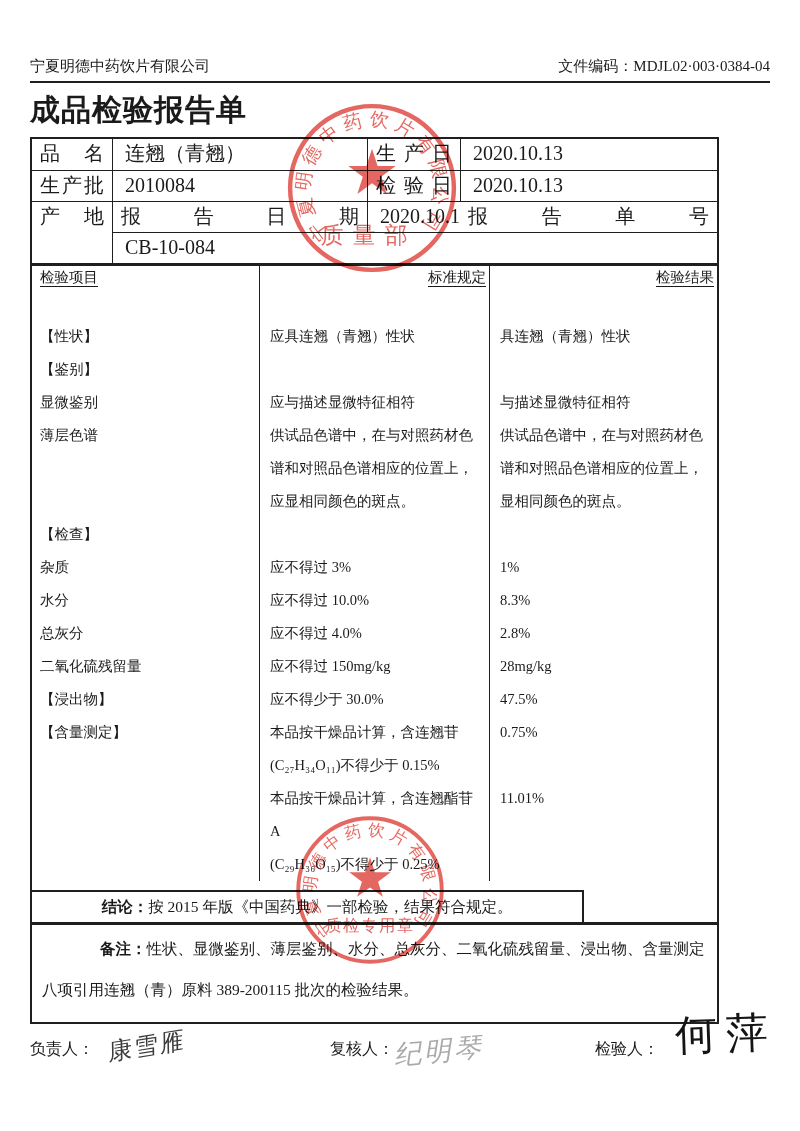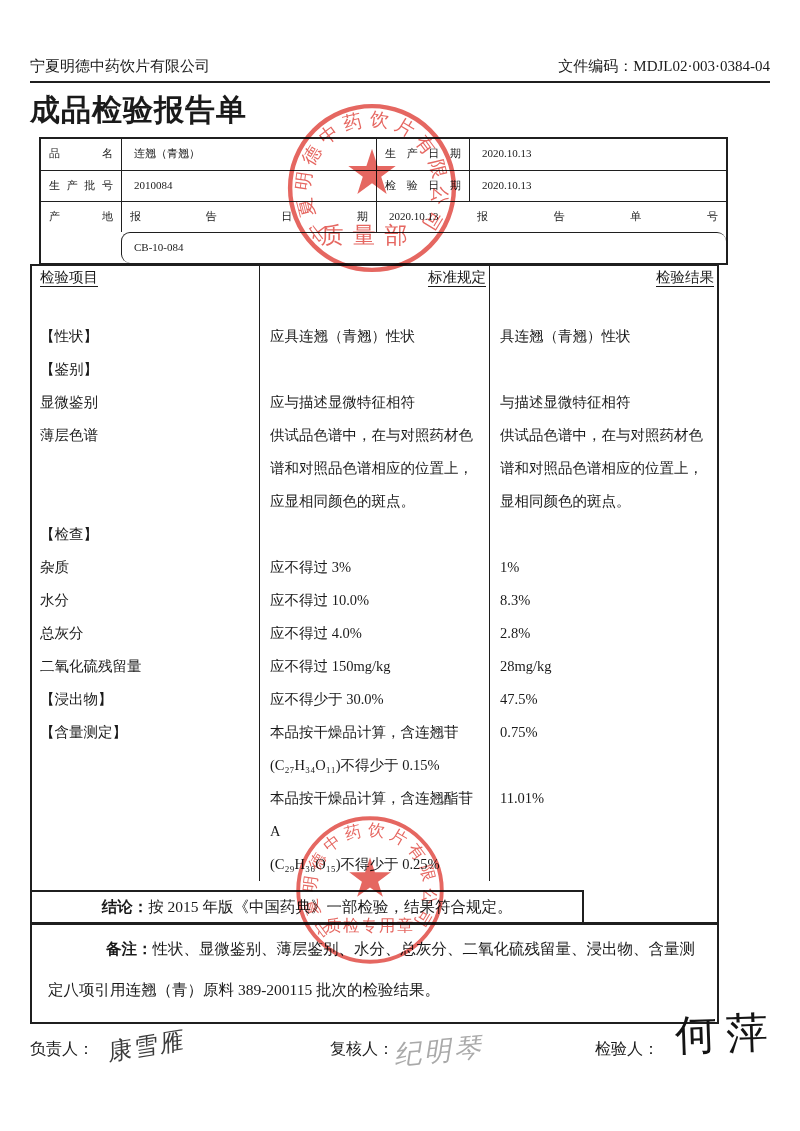--- a/index.html
+++ b/index.html
@@ -16,30 +16,29 @@
   .title {
     position: absolute; left: 30px; top: 90px; width: 685px;
     text-align: left; font-size: 30px; font-weight: bold; letter-spacing: 1px;
   }
 
   
   .info {
     position: absolute; left: 30px; top: 137px; width: 689px;
     border: 2px solid #1f1f1f; background: transparent;
     display: grid; grid-template-columns: 80px 255px 93px 1fr;
-    font-size: 11px;
-    margin-left: 9px;
+    font-size: 20px;
   }
   .i-cell { height: 31px; line-height: 29px; border-left: 1.5px solid #1f1f1f; border-top: 1.5px solid #1f1f1f; padding: 0 8px; overflow: hidden; }
   .i-cell.c1 { border-left: none; }
   .i-cell.r1 { border-top: none; }
   .i-label { text-align: justify; text-align-last: justify; }
   .i-value { padding-left: 12px; }
   .i-dlabel { text-align: justify; text-align-last: justify; }
-  .span3 { grid-column: 2 / 5; border-radius: 9px; }
+  .span3 { grid-column: 2 / 5; }
 
   
   .insp {
     position: absolute; left: 30px; top: 264px; width: 689px;
     border: 2px solid #1f1f1f; font-size: 14.5px; padding-bottom: 42px;
   }
   .trow { display: grid; grid-template-columns: 227px 230px 1fr; }
   .trow > div { min-height: 33px; line-height: 33px; }
   .c-item { padding-left: 8px; }
   .c-std, .c-res { border-left: 1.5px solid #1f1f1f; padding-left: 10px; padding-right: 3px; white-space: pre-line; }
@@ -48,21 +47,21 @@
   .h-row span { text-decoration: underline; text-underline-offset: 4px; }
 
   
   .concl {
     position: absolute; left: 30px; top: 890px; width: 554px; height: 34px;
     border: 2px solid #1f1f1f; text-align: center; line-height: 30px; font-size: 15.5px;
   }
   .remark {
     position: absolute; left: 30px; top: 922px; width: 689px;
     border: 2px solid #1f1f1f; border-top: 1.5px solid #1f1f1f;
-    padding: 5px 10px 12px 16px; font-size: 15.5px; line-height: 41px;
+    padding: 5px 10px 12px 10px; font-size: 15.5px; line-height: 41px;
   }
   .remark p { text-indent: 58px; }
   .b { font-weight: bold; }
 
   
   .sigs {
     position: absolute; left: 30px; top: 1012px; width: 740px;
     display: grid; grid-template-columns: 300px 265px 1fr;
     font-size: 16px; align-items: baseline;
   }

